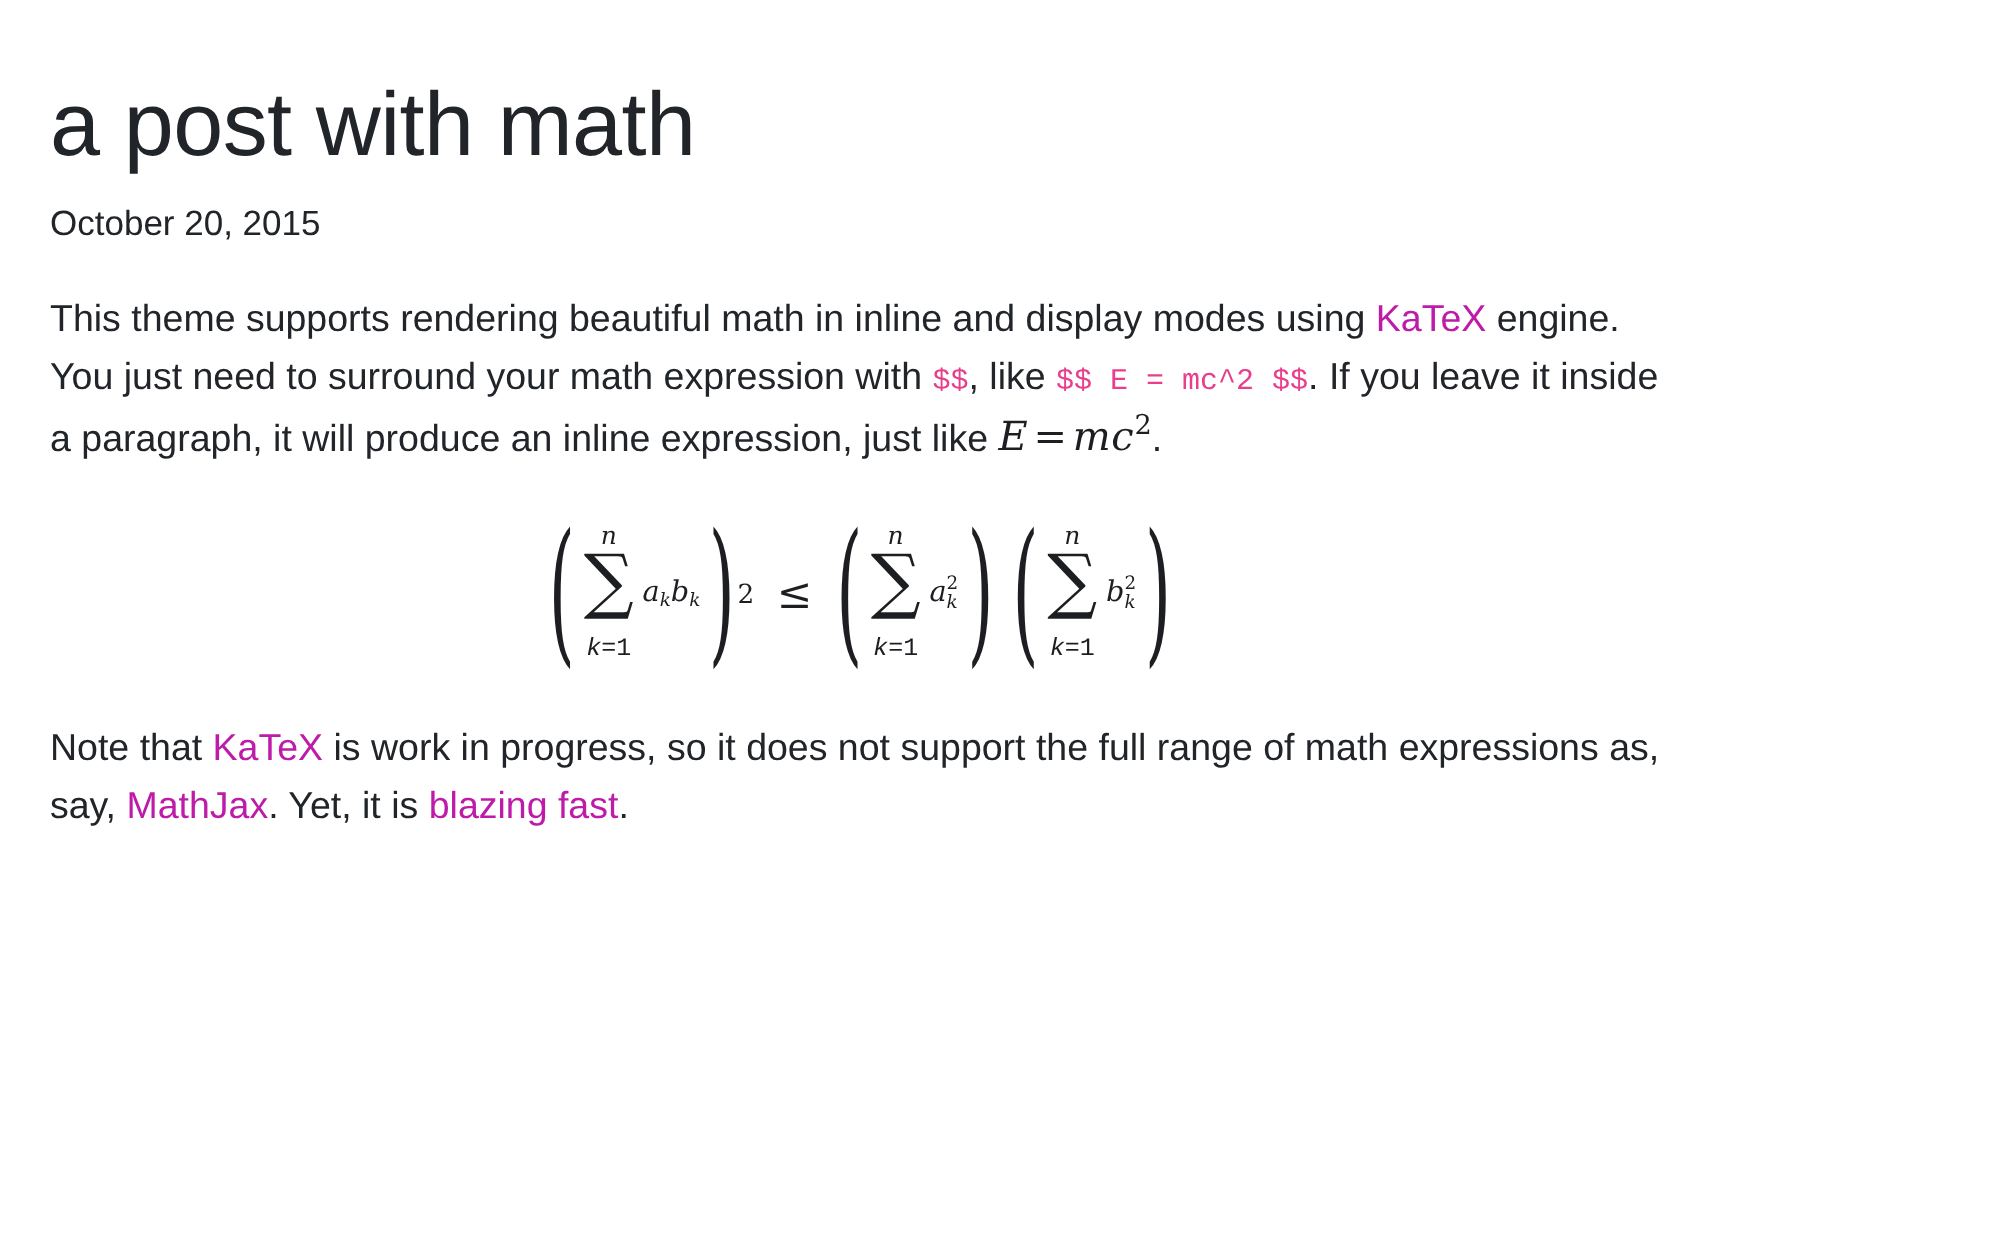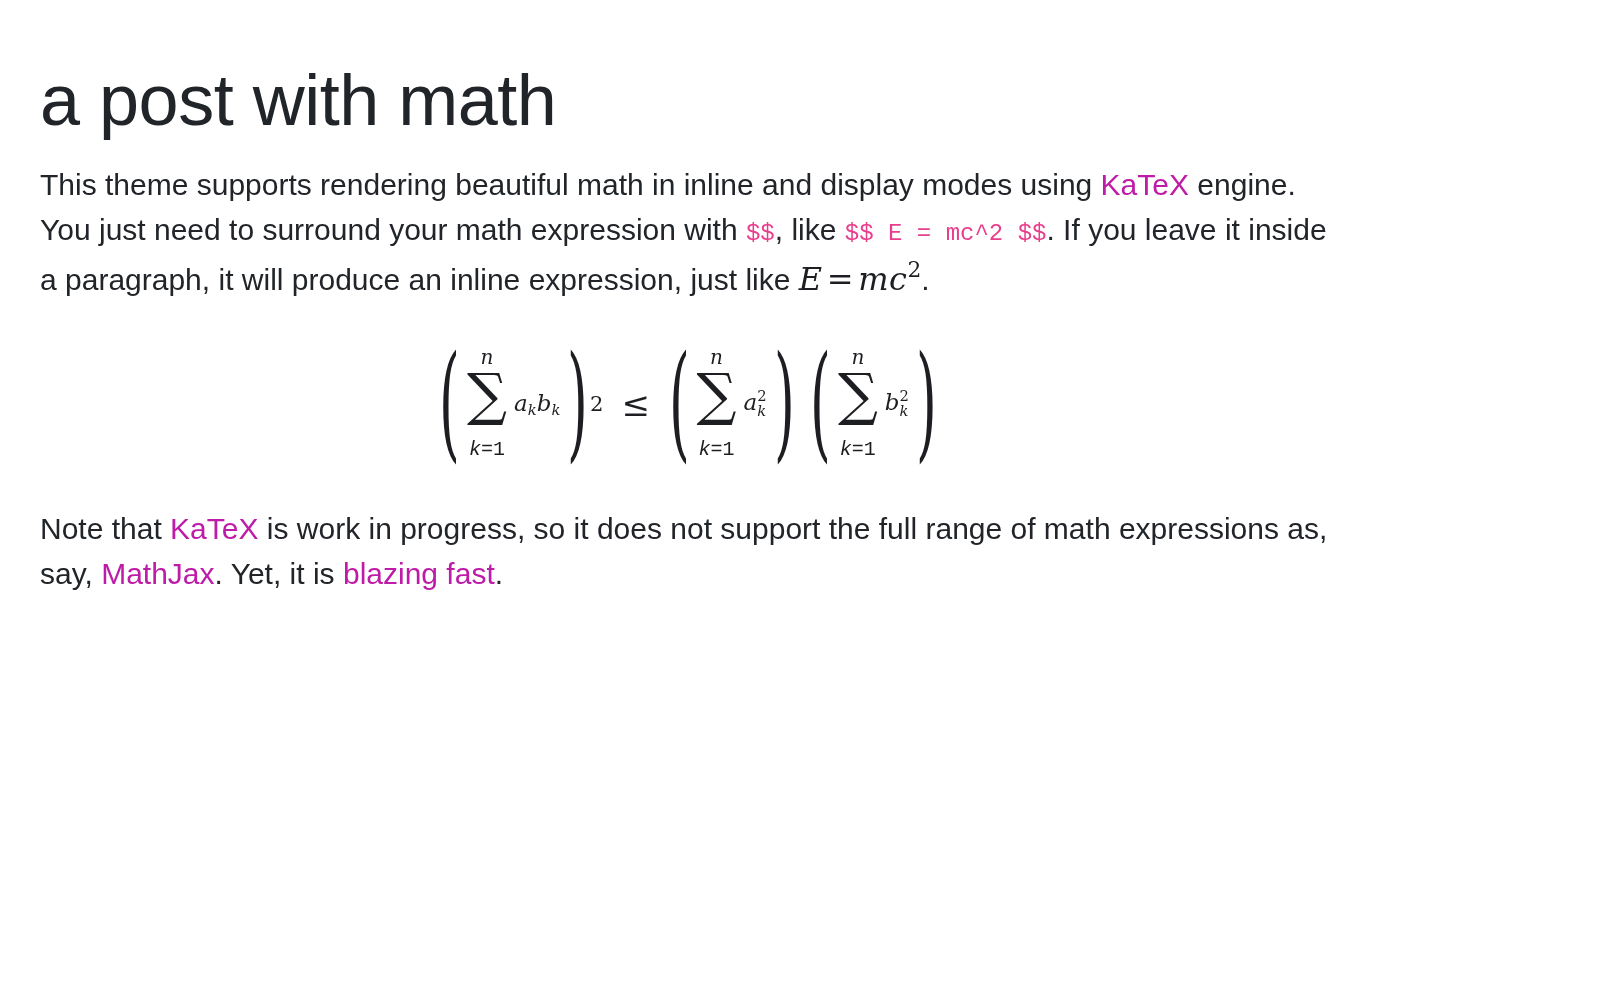--- a/index.html
+++ b/index.html
@@ -191,20 +191,21 @@
 
   .group-gap { margin-left: 14px; }
 </style>
 </head>
 <body>
 
 <div class="page">
 
   <h1 class="post-title">a post with math</h1>
 
+  <div class="post-date">October 20, 2015</div>
 
   <div class="post-body">
 
     <p><span>This theme supports rendering beautiful math in inline and display modes using </span><a class="link">KaTeX</a><span> engine. You just need to surround your math expression with </span><code class="inline-code">$$</code><span>, like </span><code class="inline-code">$$ E = mc^2 $$</code><span>. If you leave it inside a paragraph, it will produce an inline expression, just like </span><span class="math math-inline"><span class="mi">E</span><span class="mo">=</span><span class="mi">m</span><span class="mi">c</span><span class="sup">2</span></span><span>.</span></p>
 
 
     <div class="math math-display">
       <span class="eq-row">
 
         <span class="paren paren-l">(</span>

